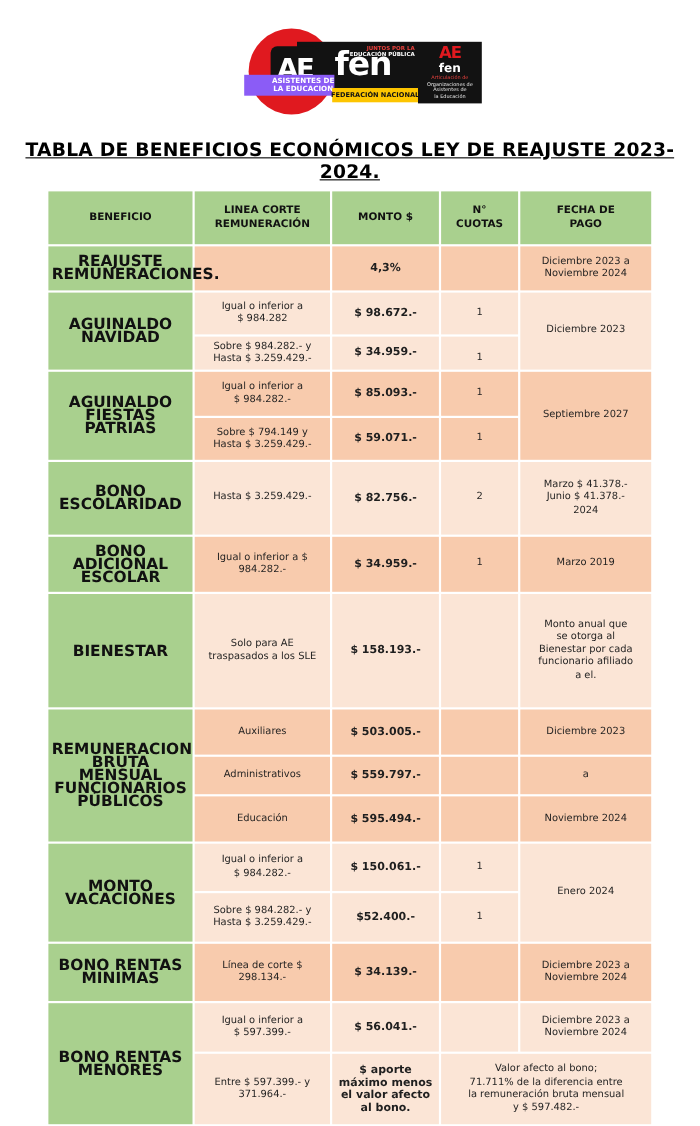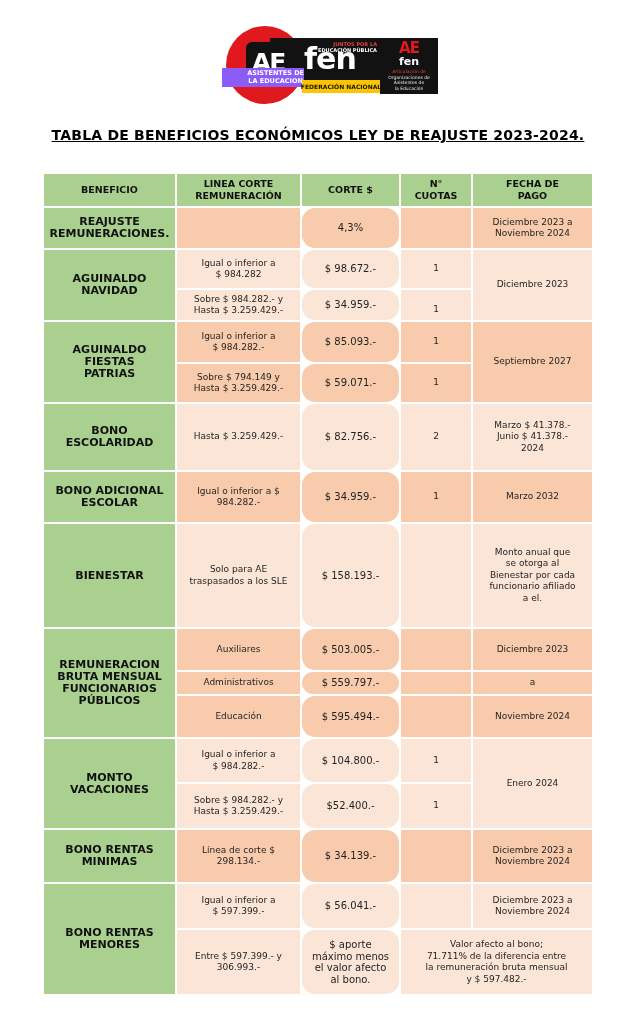--- a/index.html
+++ b/index.html
@@ -85,21 +85,21 @@
     color: #e8413d; font-size: 4.5px; line-height: 5.5px; margin-top: 2px; text-align: center;
   }
   .logo-right .r-cap2 {
     color: #e8e8e8; font-size: 4.5px; line-height: 5.5px; text-align: center; white-space: pre-line;
   }
 
   
   .page-title {
     position: absolute; left: 0; top: 127px; width: 636px;
     text-align: center;
-    font-size: 14px; font-weight: bold;
+    font-size: 17px; font-weight: bold;
     text-decoration: underline;
     color: #000000;
     letter-spacing: 0.2px;
   }
 
   
   .benefits-table {
     position: absolute; left: 42px; top: 172px;
     border-collapse: separate; border-spacing: 2px;
     table-layout: fixed;
@@ -117,33 +117,33 @@
     padding: 1px 3px;
     font-size: 9px; line-height: 11.5px;
   }
   .benefits-table th {
     background: #a9d08e;
     font-size: 9.5px; font-weight: bold; line-height: 12px;
     color: #111;
   }
   td.green {
     background: #a9d08e;
-    font-weight: bold; font-size: 11px; line-height: 12px;
+    font-weight: bold; font-size: 14px; line-height: 12px;
     color: #111;
   }
   td.dark  { background: #f8cbad; }
   td.light { background: #fbe5d6; }
-  td.monto { font-weight: normal; font-size: 10px; border-radius: 13px; }
+  td.monto { font-weight: bold; font-size: 10px; }
   td.bottom { vertical-align: bottom; padding-bottom: 5px; }
 
-  tr.rh32 { height: 32px; padding-left: 12px; } tr.rh40 { height: 40px; }
+  tr.rh32 { height: 48px; padding-left: 12px; } tr.rh40 { height: 40px; }
   tr.rh38 { height: 38px; } tr.rh30 { height: 30px; }
   tr.rh66 { height: 66px; } tr.rh50 { height: 50px; }
   tr.rh103 { height: 103px; }
-  tr.rh23 { height: 41px; } tr.rh22 { height: 22px; }
+  tr.rh23 { height: 41px; } tr.rh22 { height: 34px; }
   tr.rh43 { height: 43px; } tr.rh44 { height: 44px; }
   tr.rh52 { height: 52px; } tr.rh64 { height: 64px; }
 </style>
 </head>
 <body>
 
 <div class="logo-wrap">
   <div class="logo-circle"></div>
   <div class="logo-fen-bar">
     <div class="logo-slogan">
@@ -181,21 +181,21 @@
       <col class="c3">
       <col class="c4">
       <col class="c5">
   </colgroup>
 
   <tbody>
       <tr class="rh32">
     <th>BENEFICIO</th>
     <th>LINEA CORTE
 REMUNERACIÓN</th>
-    <th>CORTE $</th>
+    <th>MONTO $</th>
     <th>N°
 CUOTAS</th>
     <th>FECHA DE
 PAGO</th>
   </tr>
 
   <tr class="rh40">
     <td class="green">REAJUSTE
 REMUNERACIONES.</td>
     <td class="dark"></td>
@@ -249,21 +249,21 @@
 2024</td>
   </tr>
 
   <tr class="rh50">
     <td class="green">BONO ADICIONAL
 ESCOLAR</td>
     <td class="dark">Igual o inferior a $
 984.282.-</td>
     <td class="dark monto">$ 34.959.-</td>
     <td class="dark">1</td>
-    <td class="dark">Marzo 2032</td>
+    <td class="dark">Marzo 2019</td>
   </tr>
 
   <tr class="rh103">
     <td class="green">BIENESTAR</td>
     <td class="light">Solo para AE
 traspasados a los SLE</td>
     <td class="light monto">$ 158.193.-</td>
     <td class="light"></td>
     <td class="light">Monto anual que
 se otorga al
@@ -292,21 +292,21 @@
     <td class="dark">Educación</td>
     <td class="dark monto">$ 595.494.-</td>
     <td class="dark"></td>
     <td class="dark">Noviembre 2024</td>
   </tr>
 
   <tr class="rh43">
     <td class="green" rowspan="2">MONTO VACACIONES</td>
     <td class="light">Igual o inferior a
 $ 984.282.-</td>
-    <td class="light monto">$ 104.800.-</td>
+    <td class="light monto">$ 150.061.-</td>
     <td class="light">1</td>
     <td class="light" rowspan="2">Enero 2024</td>
   </tr>
   <tr class="rh44">
     <td class="light">Sobre $ 984.282.- y
 Hasta $ 3.259.429.-</td>
     <td class="light monto">$52.400.-</td>
     <td class="light">1</td>
   </tr>
 
@@ -326,21 +326,21 @@
 MENORES</td>
     <td class="light">Igual o inferior a
 $ 597.399.-</td>
     <td class="light monto">$ 56.041.-</td>
     <td class="light"></td>
     <td class="light">Diciembre 2023 a
 Noviembre 2024</td>
   </tr>
   <tr class="rh64">
     <td class="light">Entre $ 597.399.- y
-306.993.-</td>
+371.964.-</td>
     <td class="light monto">$ aporte
 máximo menos
 el valor afecto
 al bono.</td>
     <td class="light" colspan="2">Valor afecto al bono;
 71.711% de la diferencia entre
 la remuneración  bruta mensual
 y $ 597.482.-</td>
   </tr>
 </tbody>

